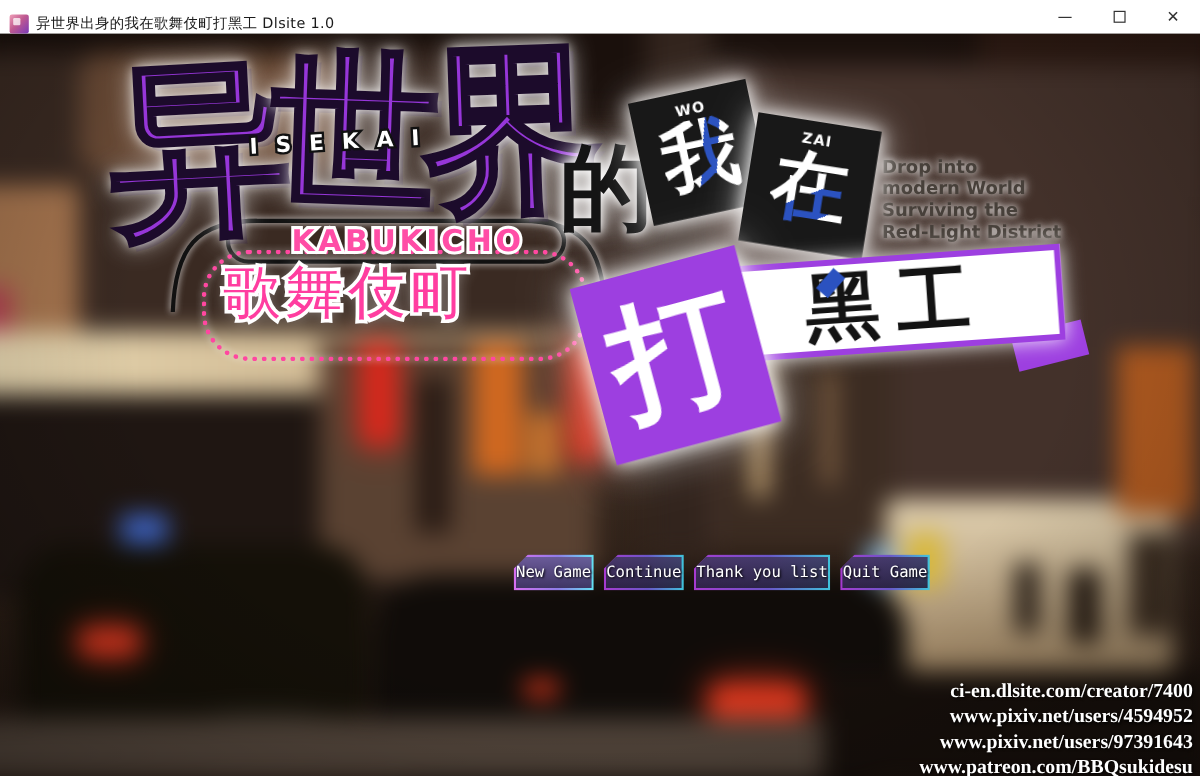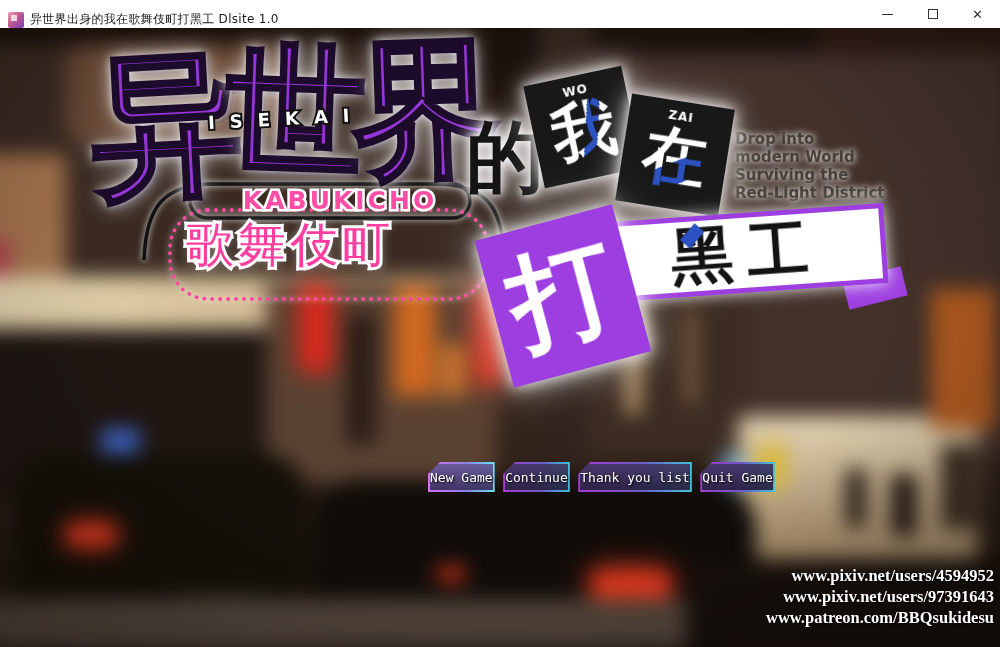--- a/index.html
+++ b/index.html
@@ -203,19 +203,20 @@
     </div>
 
     <div class="menu">
       <div class="menu-btn selected">New Game</div>
       <div class="menu-btn">Continue</div>
       <div class="menu-btn">Thank you list</div>
       <div class="menu-btn">Quit Game</div>
     </div>
 
     <div class="links">
+      <div>ci-en.dlsite.com/creator/7400</div>
       <div>www.pixiv.net/users/4594952</div>
       <div>www.pixiv.net/users/97391643</div>
       <div>www.patreon.com/BBQsukidesu</div>
     </div>
 
   </div>
 </div>
 
 </body></html>

